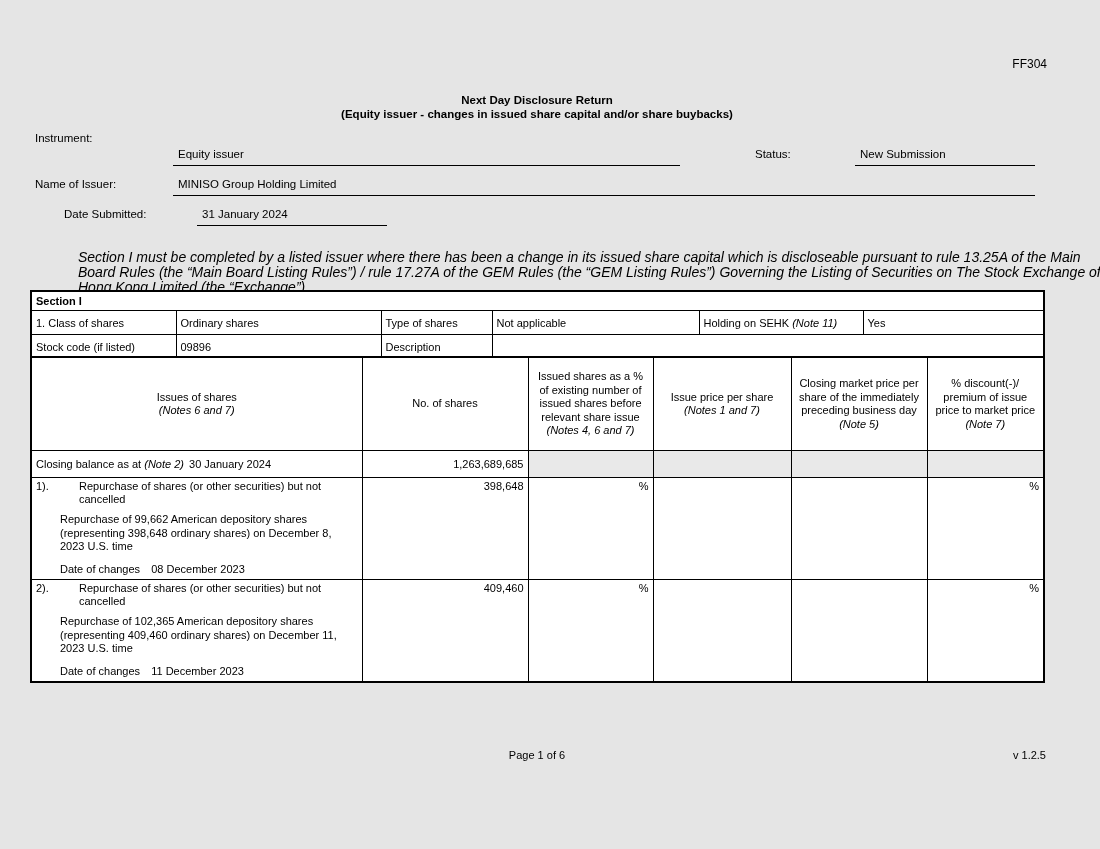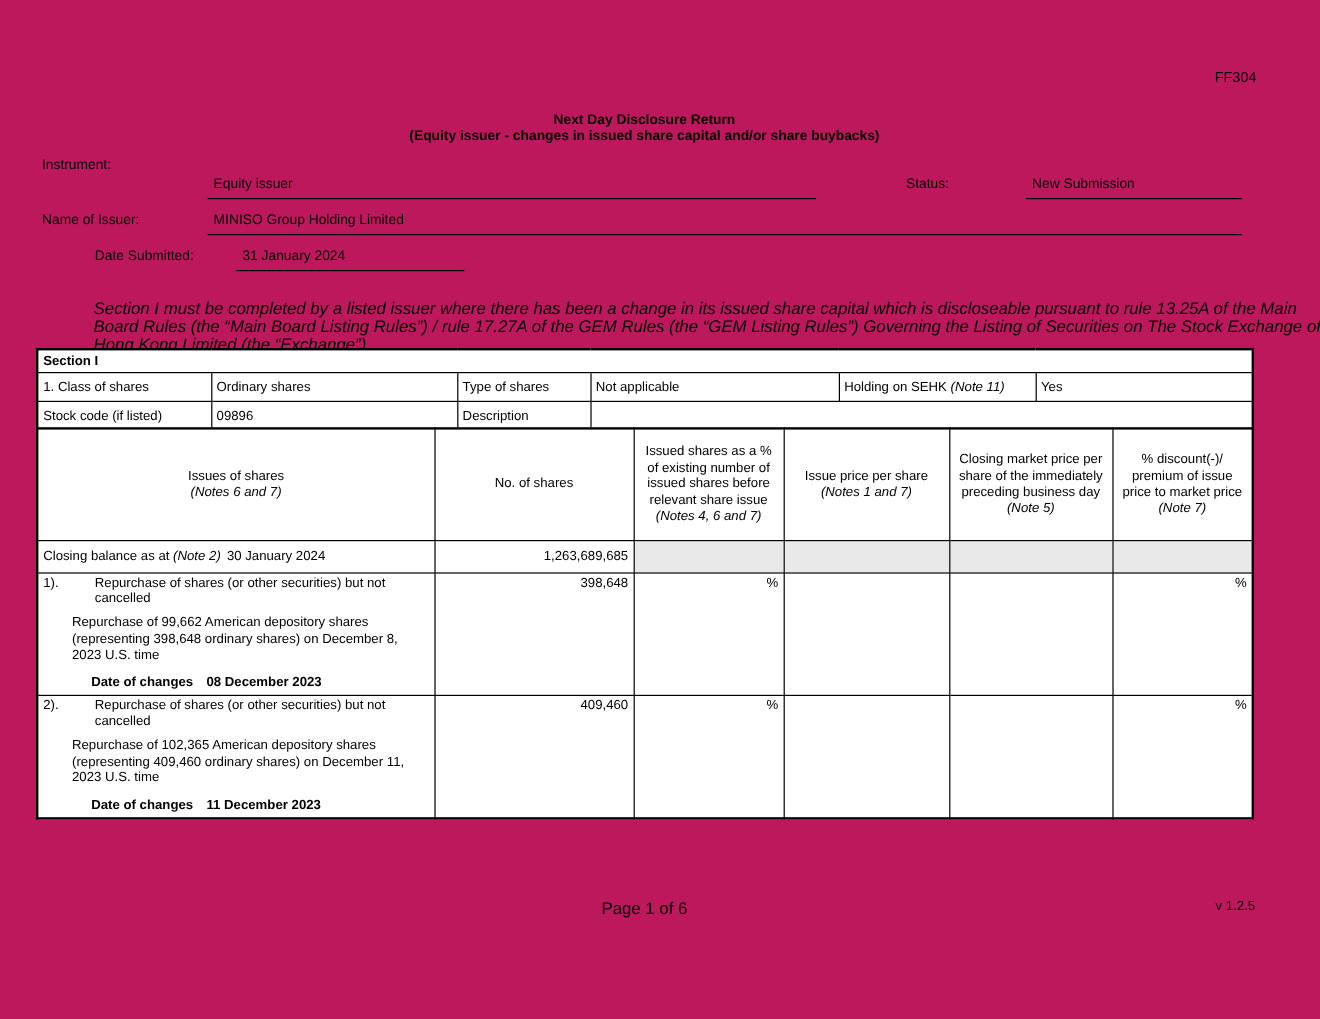--- a/index.html
+++ b/index.html
@@ -1,16 +1,16 @@
 <!DOCTYPE html>
 <html><head>
 <meta charset="utf-8">
 <style>
   html,body{margin:0;padding:0;background:#fff;}
-  .page{position:relative;width:1100px;height:849px;background:#be185d;overflow:hidden;
+  .page{position:relative;width:1100px;height:849px;background:#e5e5e5;overflow:hidden;
         font-family:"Liberation Sans",sans-serif;color:#000;}
   .ff-code{position:absolute;top:57px;right:53px;font-size:12px;}
   .title-wrap{position:absolute;top:93px;left:0;width:1074px;text-align:center;}
   .title{font-weight:bold;font-size:11.5px;line-height:14px;}
   .subtitle{font-weight:bold;font-size:11.5px;line-height:14px;}
   .lbl{position:absolute;font-size:11.5px;}
   .fld{position:absolute;height:18px;border-bottom:1px solid #000;font-size:11.5px;
        padding-left:5px;box-sizing:border-box;}
   .intro{position:absolute;top:250px;left:30px;width:1025px;font-size:14px;
          font-style:italic;line-height:15px;margin-left:48px;}
@@ -24,24 +24,24 @@
   .t2 th{height:88px;text-align:center;vertical-align:middle;line-height:13.5px;}
   .it{font-style:italic;}
   .t2 .opening td{height:22px;vertical-align:middle;}
   .shaded{background:#e9e9e9;}
   .num-right{text-align:right;vertical-align:top;padding-right:6px;}
   .t2 .datarow td{height:97px;vertical-align:top;}
   .rowline{display:flex;}
   .rownum{flex:0 0 24px;}
   .rowtitle{flex:1;line-height:13px;margin-left:19px;}
   .detail{margin-left:24px;margin-top:7px;line-height:13.5px;}
-  .datechg{margin-left:40px;margin-top:9px;font-weight:bold;}
+  .datechg{margin-left:24px;margin-top:9px;}
   .date-val{margin-left:8px;}
   .note-gap{margin-left:2px;}
-  .footer-page{position:absolute;top:749px;left:0;width:1074px;text-align:center;font-size:14px;}
+  .footer-page{position:absolute;top:749px;left:0;width:1074px;text-align:center;font-size:11px;}
   .footer-ver{position:absolute;top:749px;right:54px;font-size:11px;}
 </style>
 </head>
 <body>
 
 <div class="page">
 
   <div class="ff-code">FF304</div>
 
   <div class="title-wrap">
@@ -50,21 +50,21 @@
   </div>
 
   <div class="lbl" style="top:132px;left:35px;">Instrument:</div>
   <div class="fld" style="top:148px;left:173px;width:507px;">Equity issuer</div>
   <div class="lbl" style="top:148px;left:755px;">Status:</div>
   <div class="fld" style="top:148px;left:855px;width:180px;">New Submission</div>
 
   <div class="lbl" style="top:178px;left:35px;">Name of Issuer:</div>
   <div class="fld" style="top:178px;left:173px;width:862px;">MINISO Group Holding Limited</div>
 
-  <div class="lbl" style="top:208px;left:35px;padding-left:44px;">Date Submitted:</div>
+  <div class="lbl" style="top:208px;left:20px;padding-left:44px;">Date Submitted:</div>
   <div class="fld" style="top:208px;left:173px;width:190px;margin-left:24px;">31 January 2024</div>
 
   <div class="intro">Section I must be completed by a listed issuer where there has been a change in its issued share capital which is discloseable pursuant to rule 13.25A of the Main Board Rules (the “Main Board Listing Rules”) / rule 17.27A of the GEM Rules (the “GEM Listing Rules”) Governing the Listing of Securities on The Stock Exchange of Hong Kong Limited (the “Exchange”)</div>
 
   <table class="t1">
     <colgroup>
         <col style="width:145px">
         <col style="width:205px">
         <col style="width:111px">
         <col style="width:207px">

